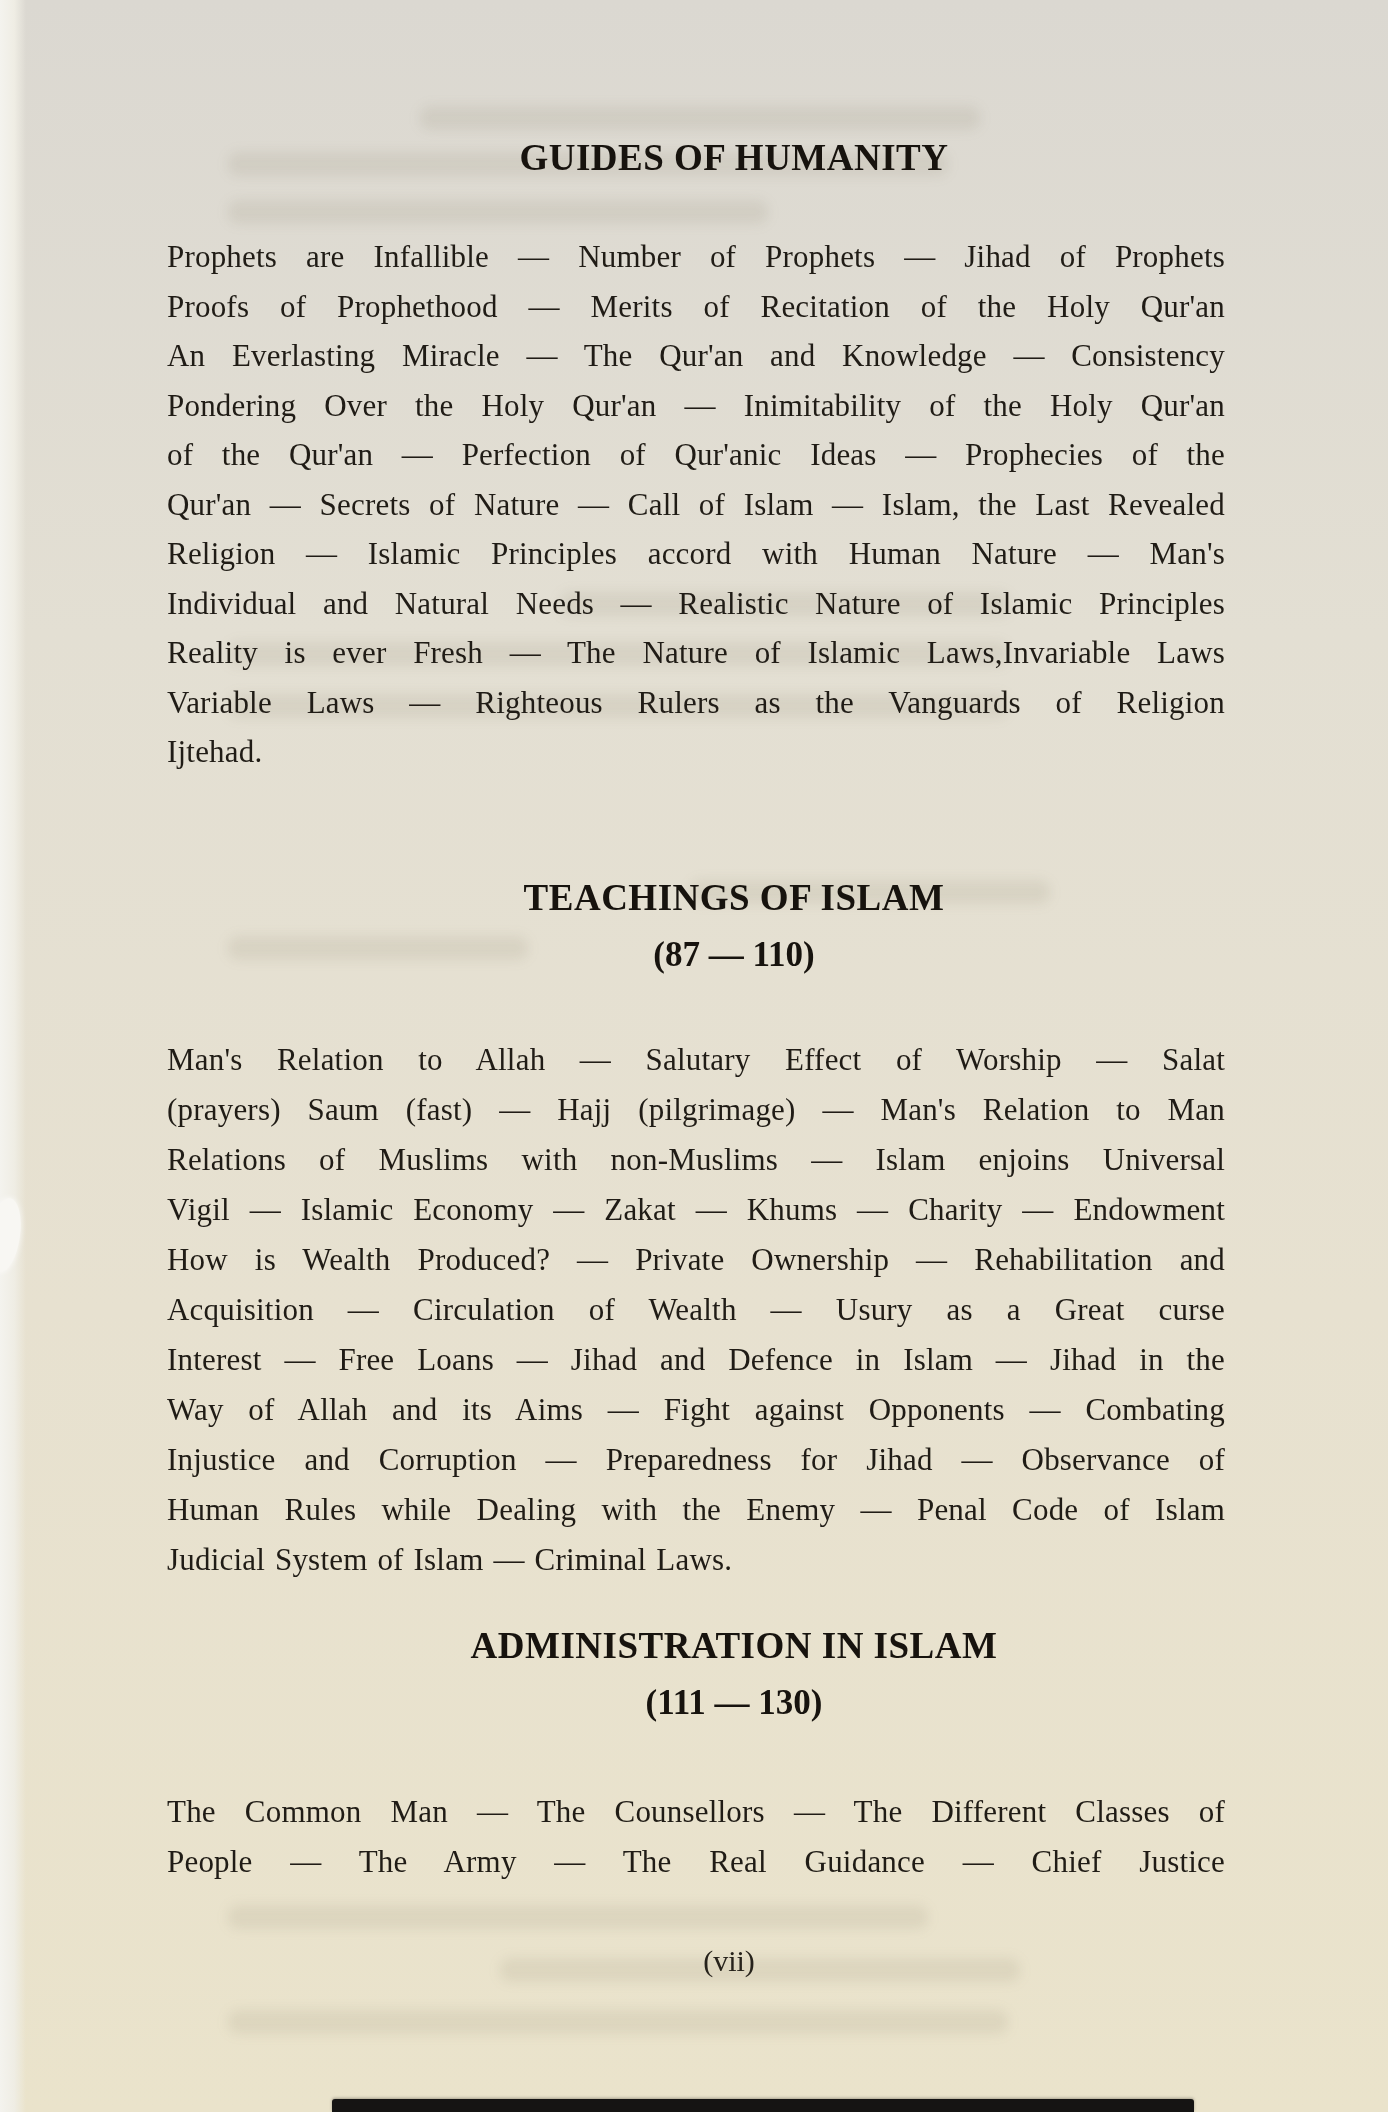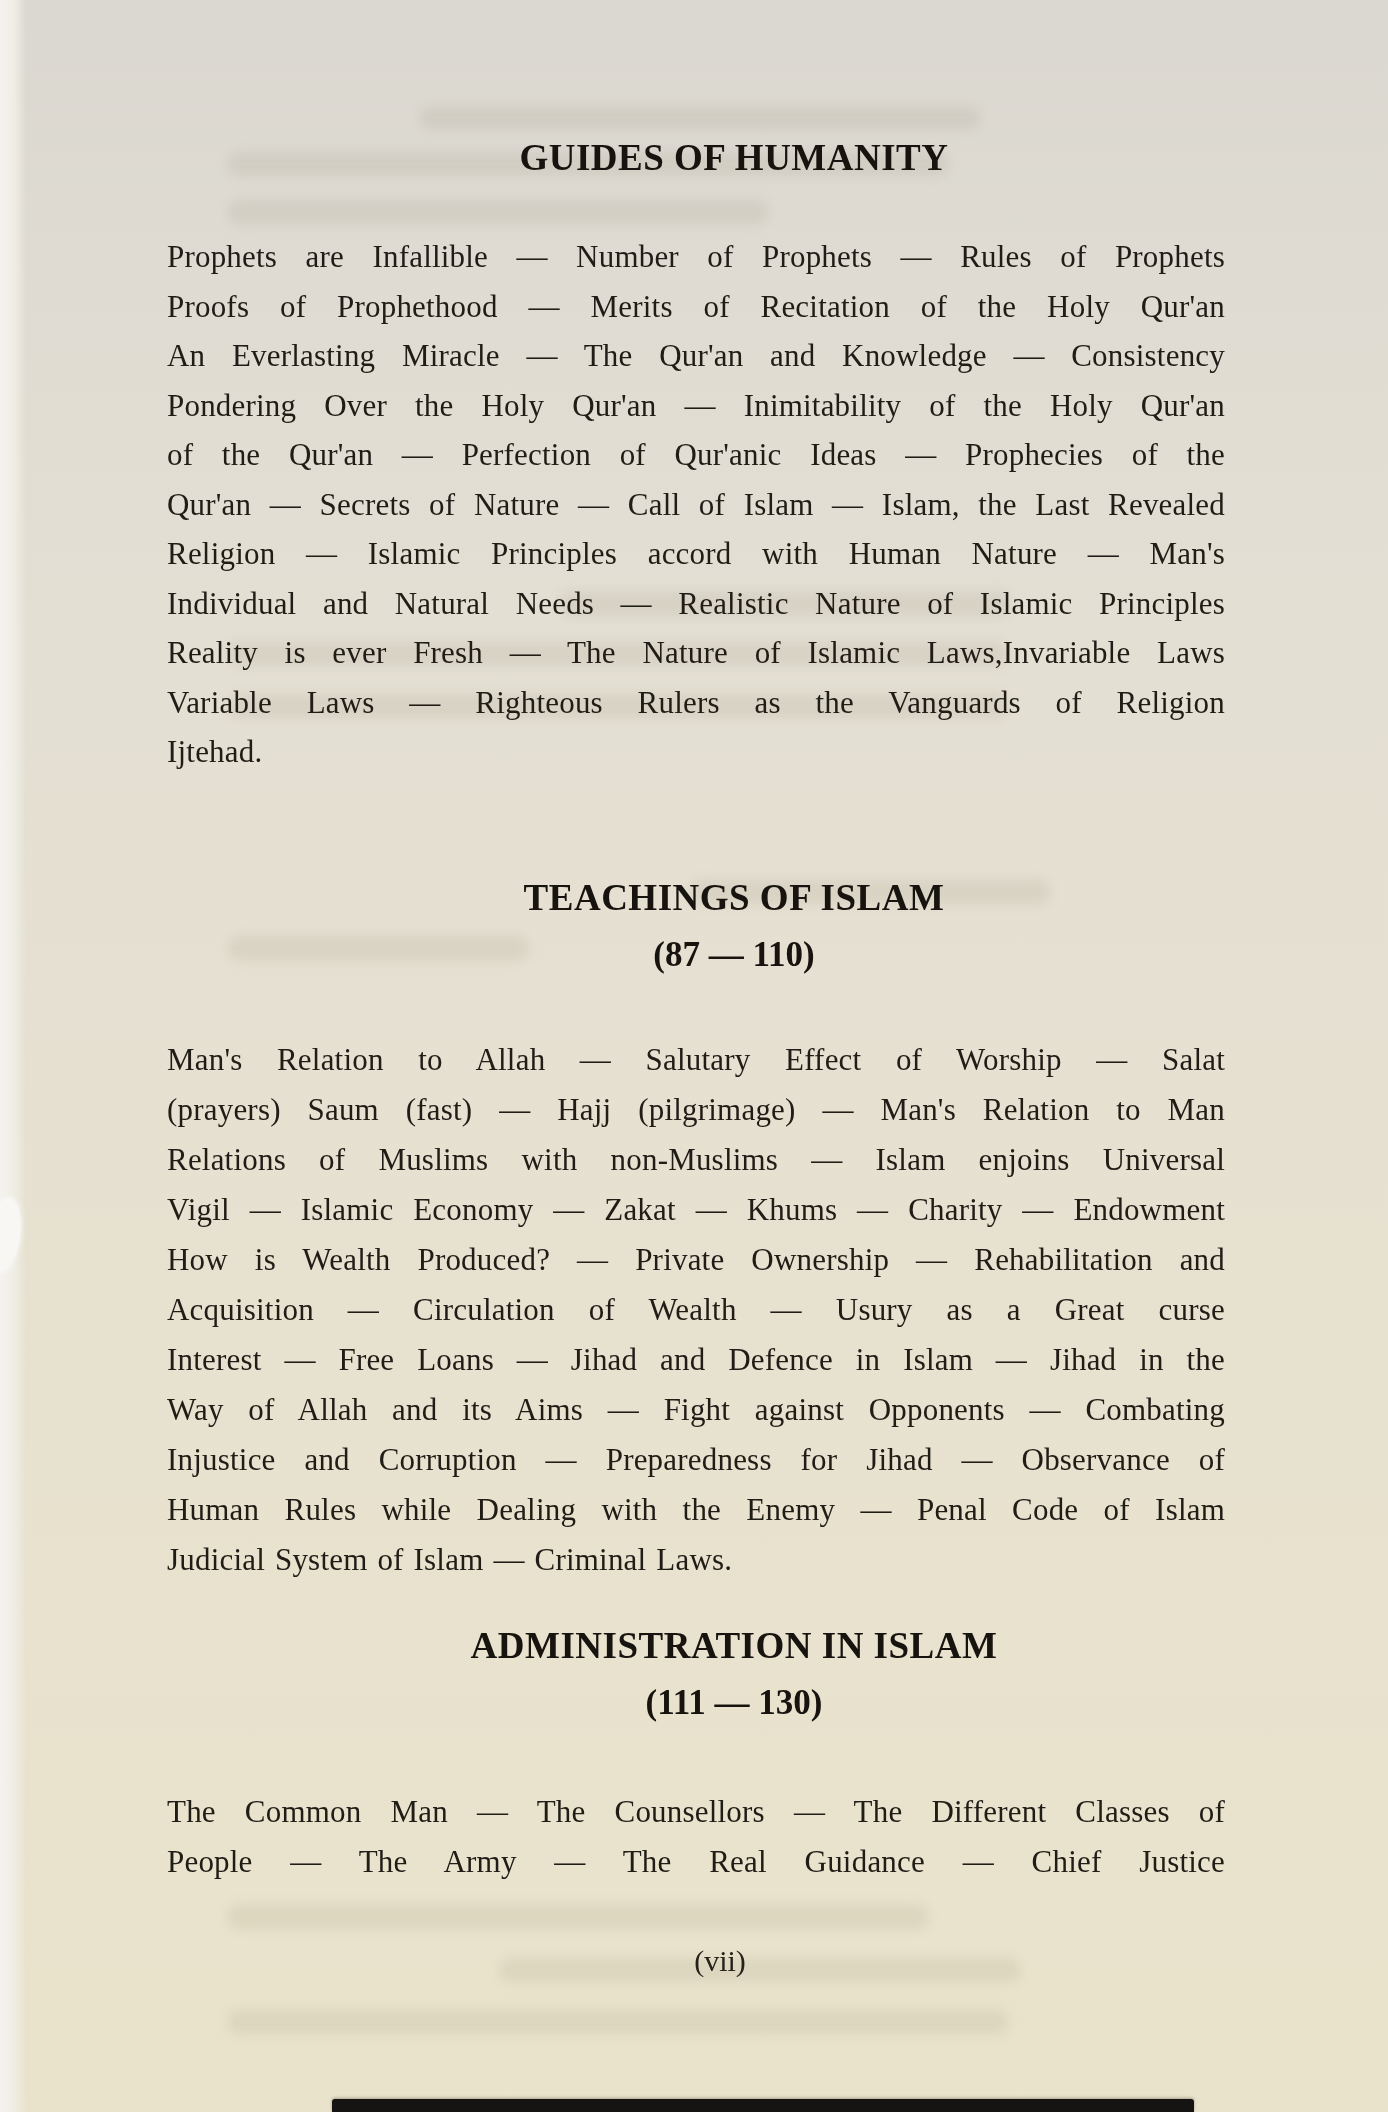--- a/index.html
+++ b/index.html
@@ -47,21 +47,21 @@
   .para .line {
     font-size: 31px; line-height: 49.5px; height: 49.5px;
     overflow: hidden;
     text-align: justify; text-align-last: justify;
     word-spacing: 2px; letter-spacing: 0.2px;
     color: #201c16;
   }
   .para:not(.justify-last) .line:last-child { text-align-last: left; }
   .sec-2 .para .line, .sec-3 .para .line { line-height: 50px; height: 50px; }
   .page-number {
-    position: absolute; left: 167px; width: 1058px; top: 1944px;
+    position: absolute; left: 176px; width: 1058px; top: 1944px;
     text-align: center; transform: translateX(24px);
     font-size: 30px; color: #26221b;
   }
   .bottom-bar {
     position: absolute; left: 332px; top: 2099px; width: 862px; height: 13px;
     background: #151413; border-radius: 3px 3px 0 0;
     box-shadow: 0 -1px 3px rgba(40,35,25,0.35);
   }
 </style>
 </head>
@@ -80,21 +80,21 @@
   <div class="smudge" style="left:228px; top:694px; width:780px;"></div>
   <div class="smudge" style="left:690px; top:880px; width:360px;"></div>
   <div class="smudge" style="left:228px; top:936px; width:300px;"></div>
   <div class="smudge" style="left:228px; top:1905px; width:700px;"></div>
   <div class="smudge" style="left:500px; top:1958px; width:520px;"></div>
   <div class="smudge" style="left:228px; top:2010px; width:780px;"></div>
 
   <section class="toc-section sec-1" style="top:128px;">
     <h2 class="sec-title">GUIDES OF HUMANITY</h2>
     <div class="para">
-        <div class="line">Prophets are Infallible — Number of Prophets — Rules of Prophets</div>
+        <div class="line">Prophets are Infallible — Number of Prophets — Jihad of Prophets</div>
         <div class="line">Proofs of Prophethood — Merits of Recitation of the Holy Qur'an</div>
         <div class="line">An Everlasting Miracle — The Qur'an and Knowledge — Consistency</div>
         <div class="line">Pondering Over the Holy Qur'an — Inimitability of the Holy Qur'an</div>
         <div class="line">of the Qur'an — Perfection of Qur'anic Ideas — Prophecies of the</div>
         <div class="line">Qur'an — Secrets of Nature — Call of Islam — Islam, the Last Revealed</div>
         <div class="line">Religion — Islamic Principles accord with Human Nature — Man's</div>
         <div class="line">Individual and Natural Needs — Realistic Nature of Islamic Principles</div>
         <div class="line">Reality is ever Fresh — The Nature of Islamic Laws,Invariable Laws</div>
         <div class="line">Variable Laws — Righteous Rulers as the Vanguards of Religion</div>
         <div class="line">Ijtehad.</div>

